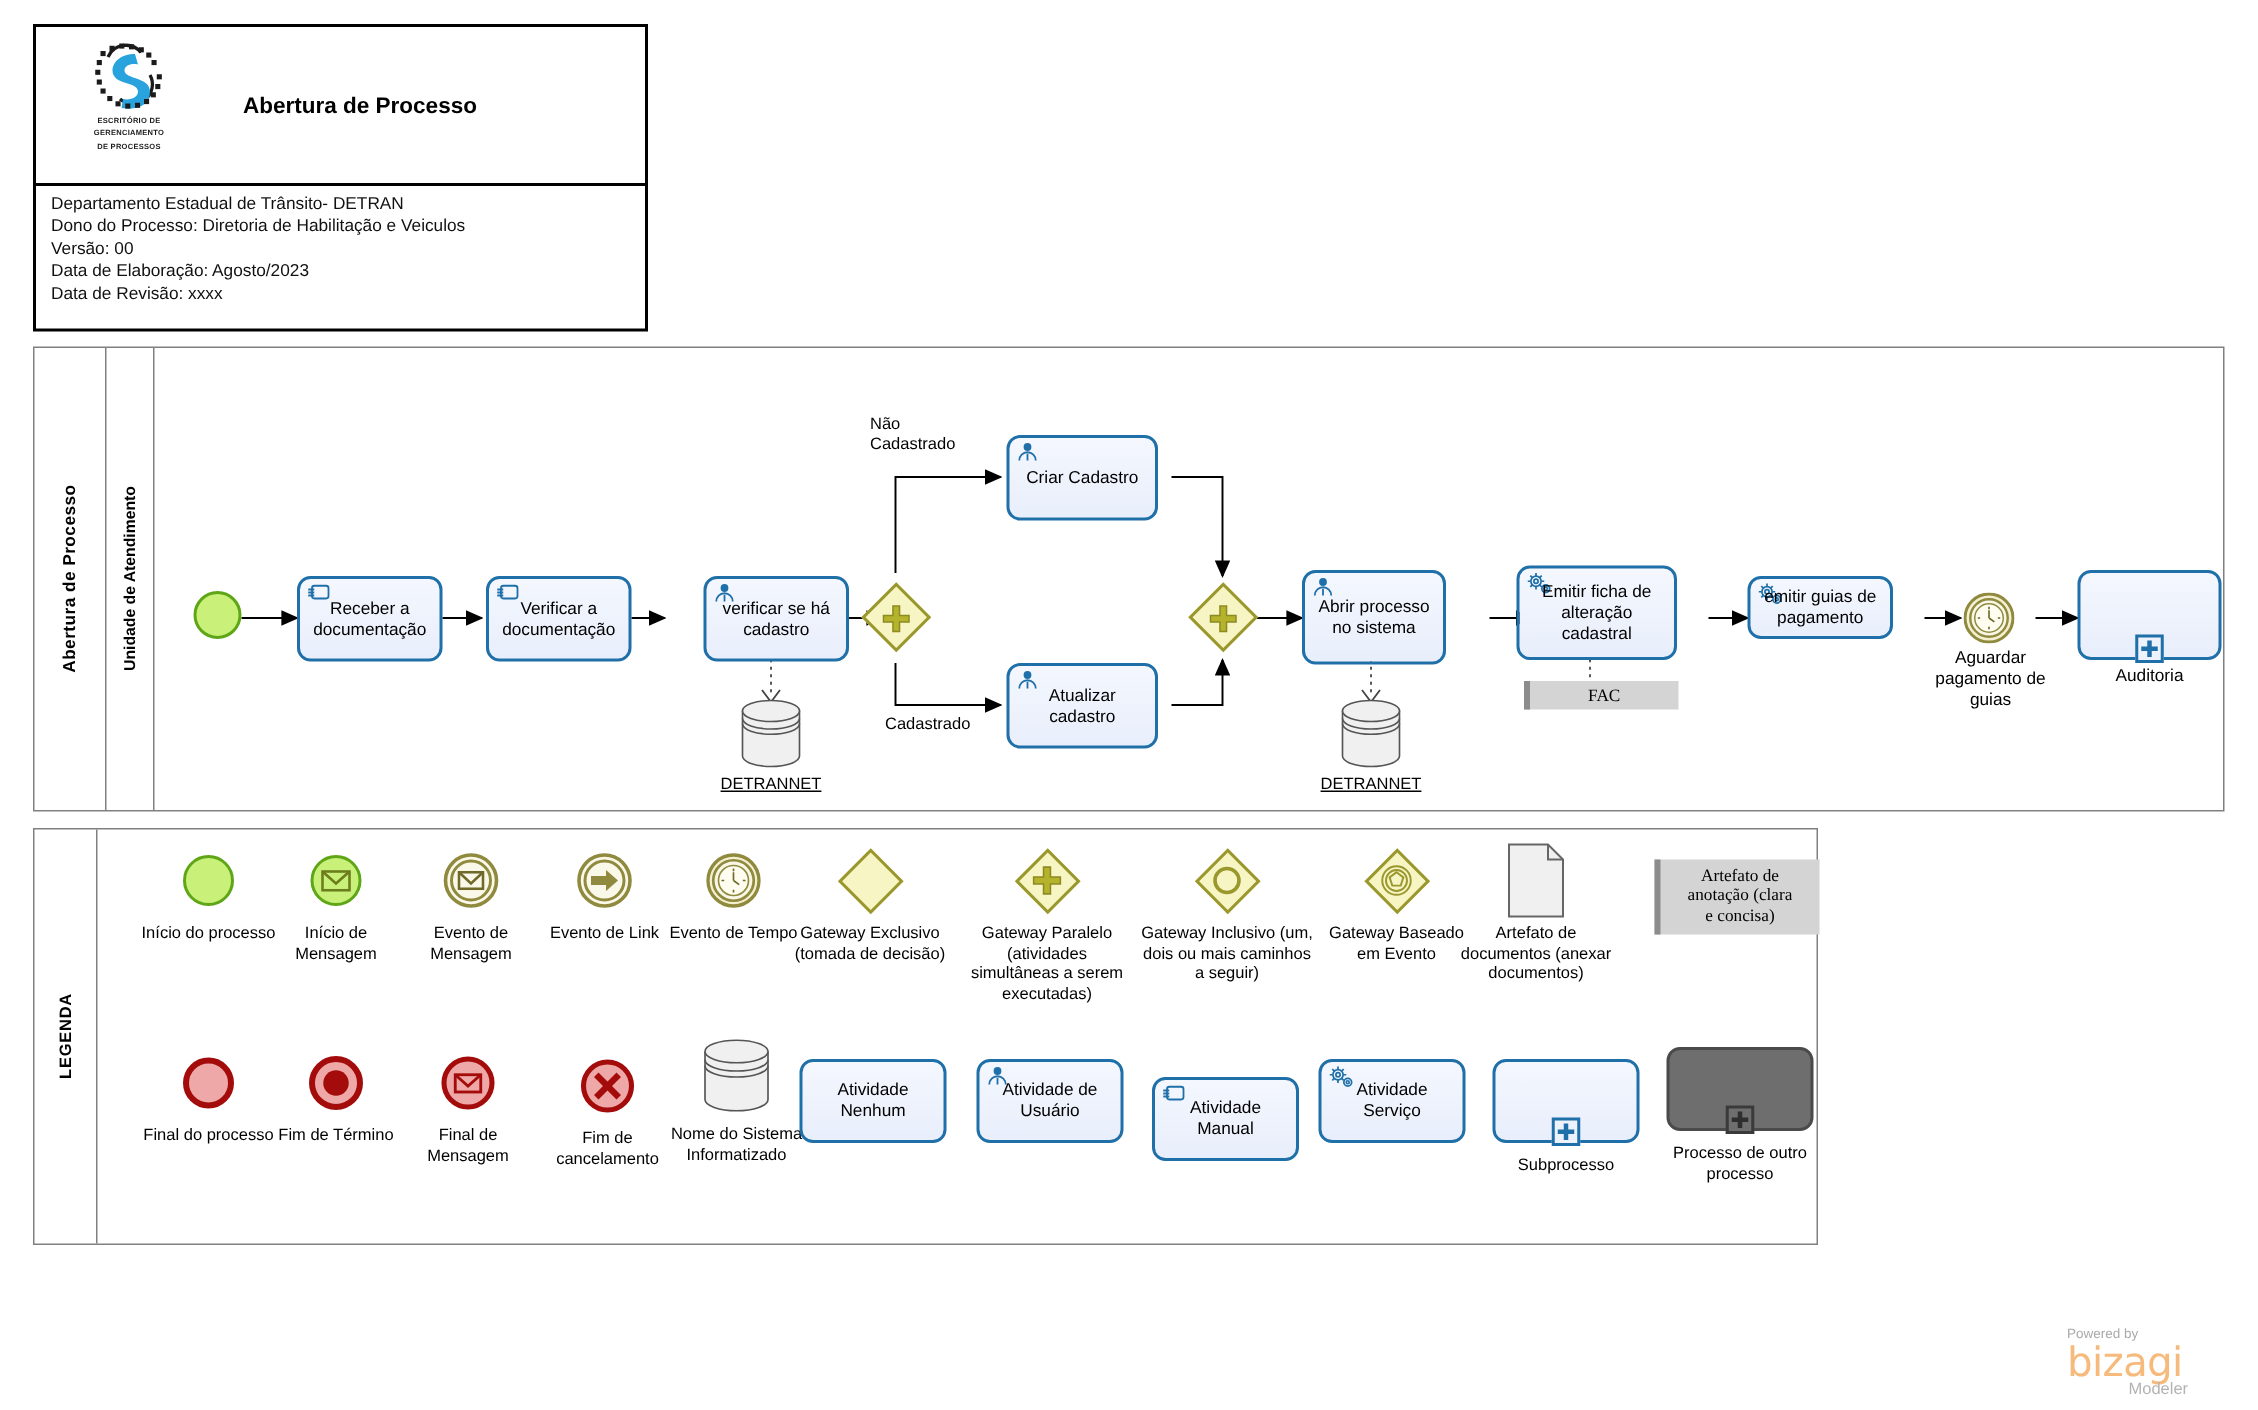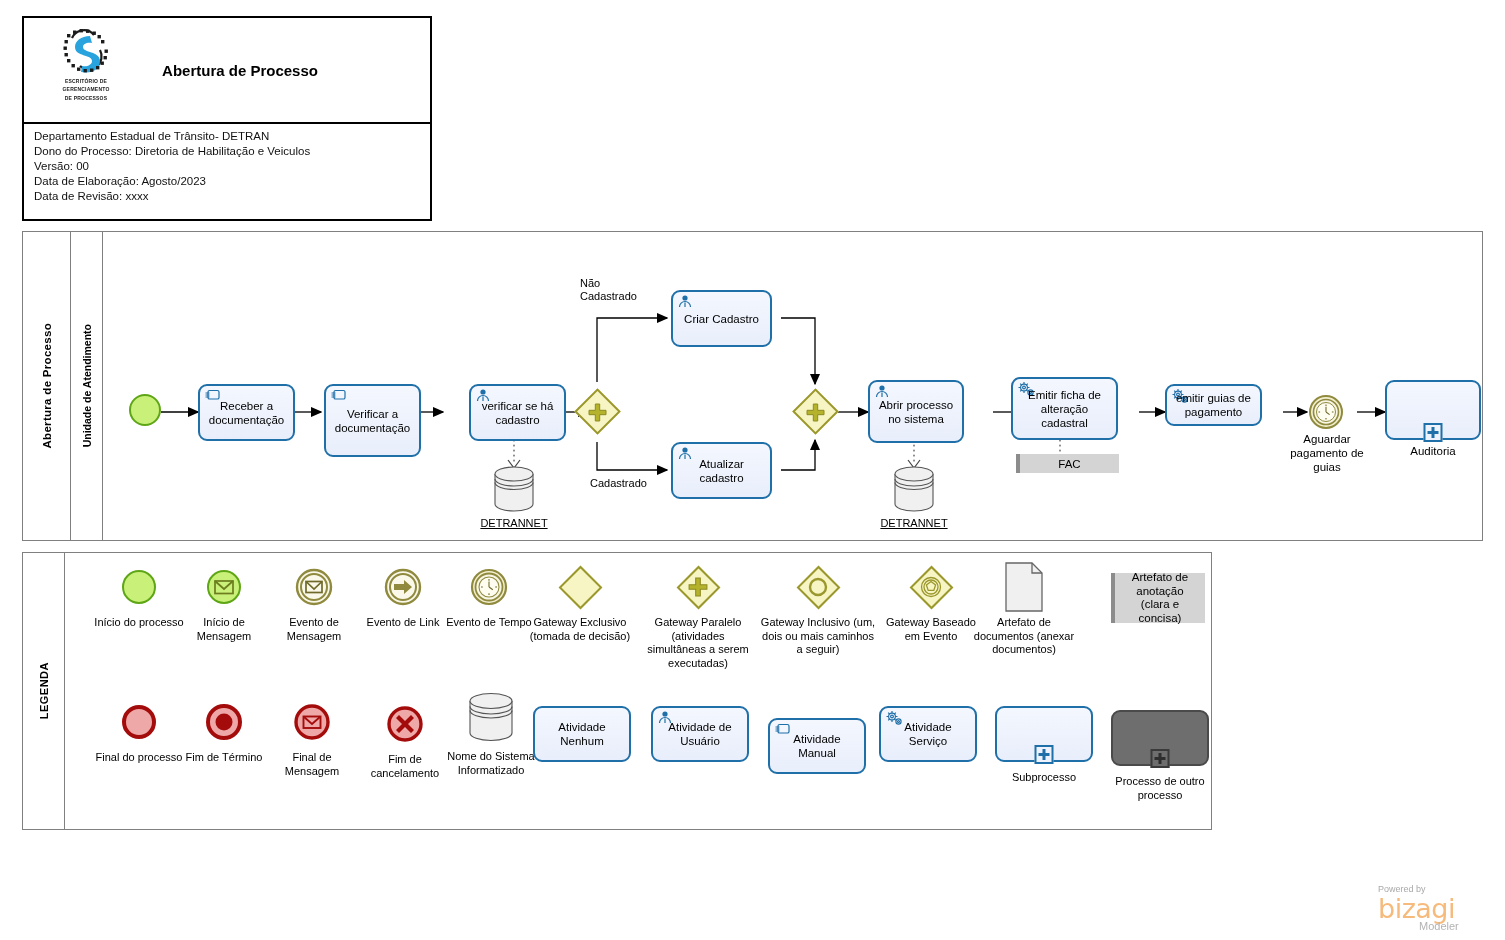--- a/index.html
+++ b/index.html
@@ -77,21 +77,21 @@
         background: #f7f5c4; border: 2px solid #9a972c; }
   .gw-inner { position: absolute; left: 0; top: 0; width: 100%; height: 100%;
               display: flex; align-items: center; justify-content: center; }
 
   .ds-label { position: absolute; text-align: center; font-size: 11px; color: #000; text-decoration: underline; }
   .node-label { position: absolute; text-align: center; font-size: 11.5px;
                 color: #000; line-height: 14px; }
 
   .annot { position: absolute; background: #d4d4d4; border-left: 4px solid #8c8c8c;
            display: flex; align-items: center; justify-content: center;
-           font-size: 11.5px; color: #000; text-align: center; }
+           font-size: 11.5px; color: #000; text-align: center; font-family: Liberation Serif, serif; }
 
   .flow-lbl { position: absolute; font-size: 11px; color: #000; line-height: 13px; }
 
   
   .legend {
     position: absolute; left: 22px; top: 552px;
     width: 1190px; height: 278px;
     border: 1px solid #808080; background: #fff;
   }
   .legend-label {
@@ -222,21 +222,21 @@
           <svg width="17" height="14" viewBox="0 0 17 14">
             <g fill="none" stroke="#1f6fa8" stroke-width="1.2">
               <rect x="4" y="2.5" width="11" height="8.5" rx="1.6"></rect>
               <path d="M1.5 5 h4 M1.5 7 h4 M1.5 9 h4"></path>
             </g>
           </svg>
         </span>
         <span class="tlabel">Receber a documentação</span>
       </div>
 
-      <div class="node task" style="left:221px;top:152px;width:97px;height:73px">
+      <div class="node task" style="left:221px;top:152px;width:97px;height:57px">
         <span class="ticon">
           <svg width="17" height="14" viewBox="0 0 17 14">
             <g fill="none" stroke="#1f6fa8" stroke-width="1.2">
               <rect x="4" y="2.5" width="11" height="8.5" rx="1.6"></rect>
               <path d="M1.5 5 h4 M1.5 7 h4 M1.5 9 h4"></path>
             </g>
           </svg>
         </span>
         <span class="tlabel">Verificar a documentação</span>
       </div>
@@ -509,21 +509,21 @@
         <div class="lg-art">
           <svg width="42" height="52" viewBox="0 0 42 52">
             <path d="M3,2 h26 l10,10 v38 h-36 z" fill="#f0f0f0" stroke="#666" stroke-width="1.3"></path>
             <path d="M29,2 v10 h10" fill="none" stroke="#666" stroke-width="1.3"></path>
           </svg>
         </div>
         <div class="lg-cap">Artefato de documentos (anexar documentos)</div>
       </div>
 
       <div class="lg-item" style="left:1038px;top:20px;width:110px">
-        <div class="annot" style="position:relative;width:94px;height:50px;line-height:13.5px;padding:2px 16px">
+        <div class="annot" style="position:relative;width:110px;height:50px;line-height:13.5px;padding:2px 16px">
           <span>Artefato de anotação (clara e concisa)</span>
         </div>
       </div>
 
       <div class="lg-item" style="left:28px;top:143px;width:92px">
         <div class="lg-art">
           <div style="width:34px;height:34px;border-radius:50%;background:#efa8a8;border:4px solid #a40c0c"></div>
         </div>
         <div class="lg-cap">Final do processo</div>
       </div>
@@ -630,21 +630,21 @@
           <div class="task" style="position:absolute;inset:0"></div>
           <div style="position:absolute;left:50%;bottom:-2px;transform:translateX(-50%);width:19px;height:19px;border:2px solid #1f6fa8;background:#eef2fc;display:flex;align-items:center;justify-content:center">
             <svg width="13" height="13" viewBox="0 0 13 13">
               <path d="M5,1 h3 v4 h4 v3 h-4 v4 h-3 v-4 h-4 v-3 h4 z" fill="#1f6fa8"></path>
             </svg>
           </div>
         </div>
         <div class="lg-cap" style="margin-top:9px">Subprocesso</div>
       </div>
 
-      <div class="lg-item" style="left:1046px;top:157px;width:98px">
+      <div class="lg-item" style="left:1046px;top:145px;width:98px">
         <div style="position:relative;width:98px;height:56px">
           <div style="position:absolute;inset:0;background:#6e6e6e;border:2px solid #4a4a4a;border-radius:9px"></div>
           <div style="position:absolute;left:50%;bottom:-2px;transform:translateX(-50%);width:19px;height:19px;border:2px solid #3a3a3a;background:#6e6e6e;display:flex;align-items:center;justify-content:center">
             <svg width="13" height="13" viewBox="0 0 13 13">
               <path d="M5,1 h3 v4 h4 v3 h-4 v4 h-3 v-4 h-4 v-3 h4 z" fill="#2e2e2e"></path>
             </svg>
           </div>
         </div>
         <div class="lg-cap" style="margin-top:9px">Processo de outro processo</div>
       </div>

